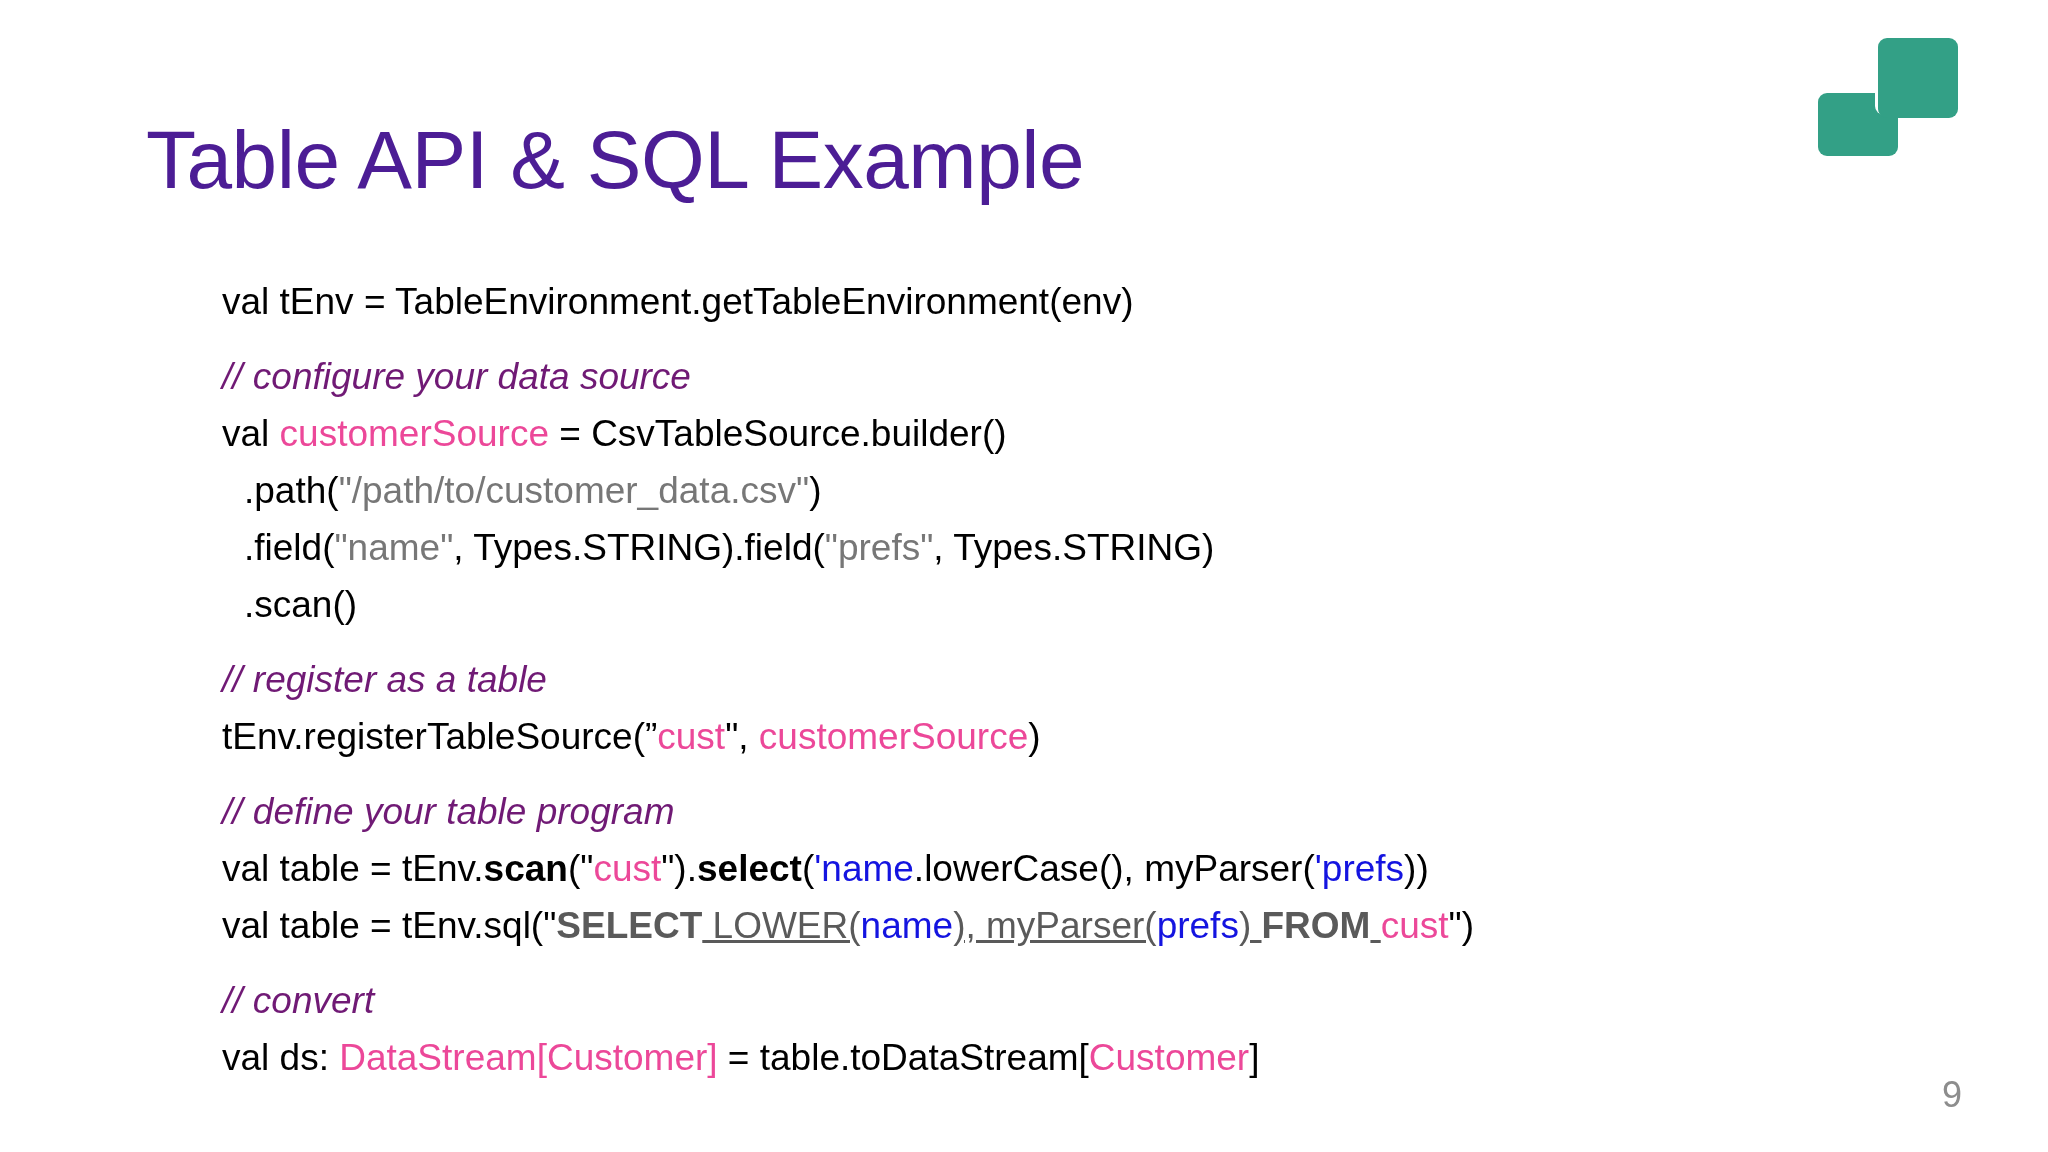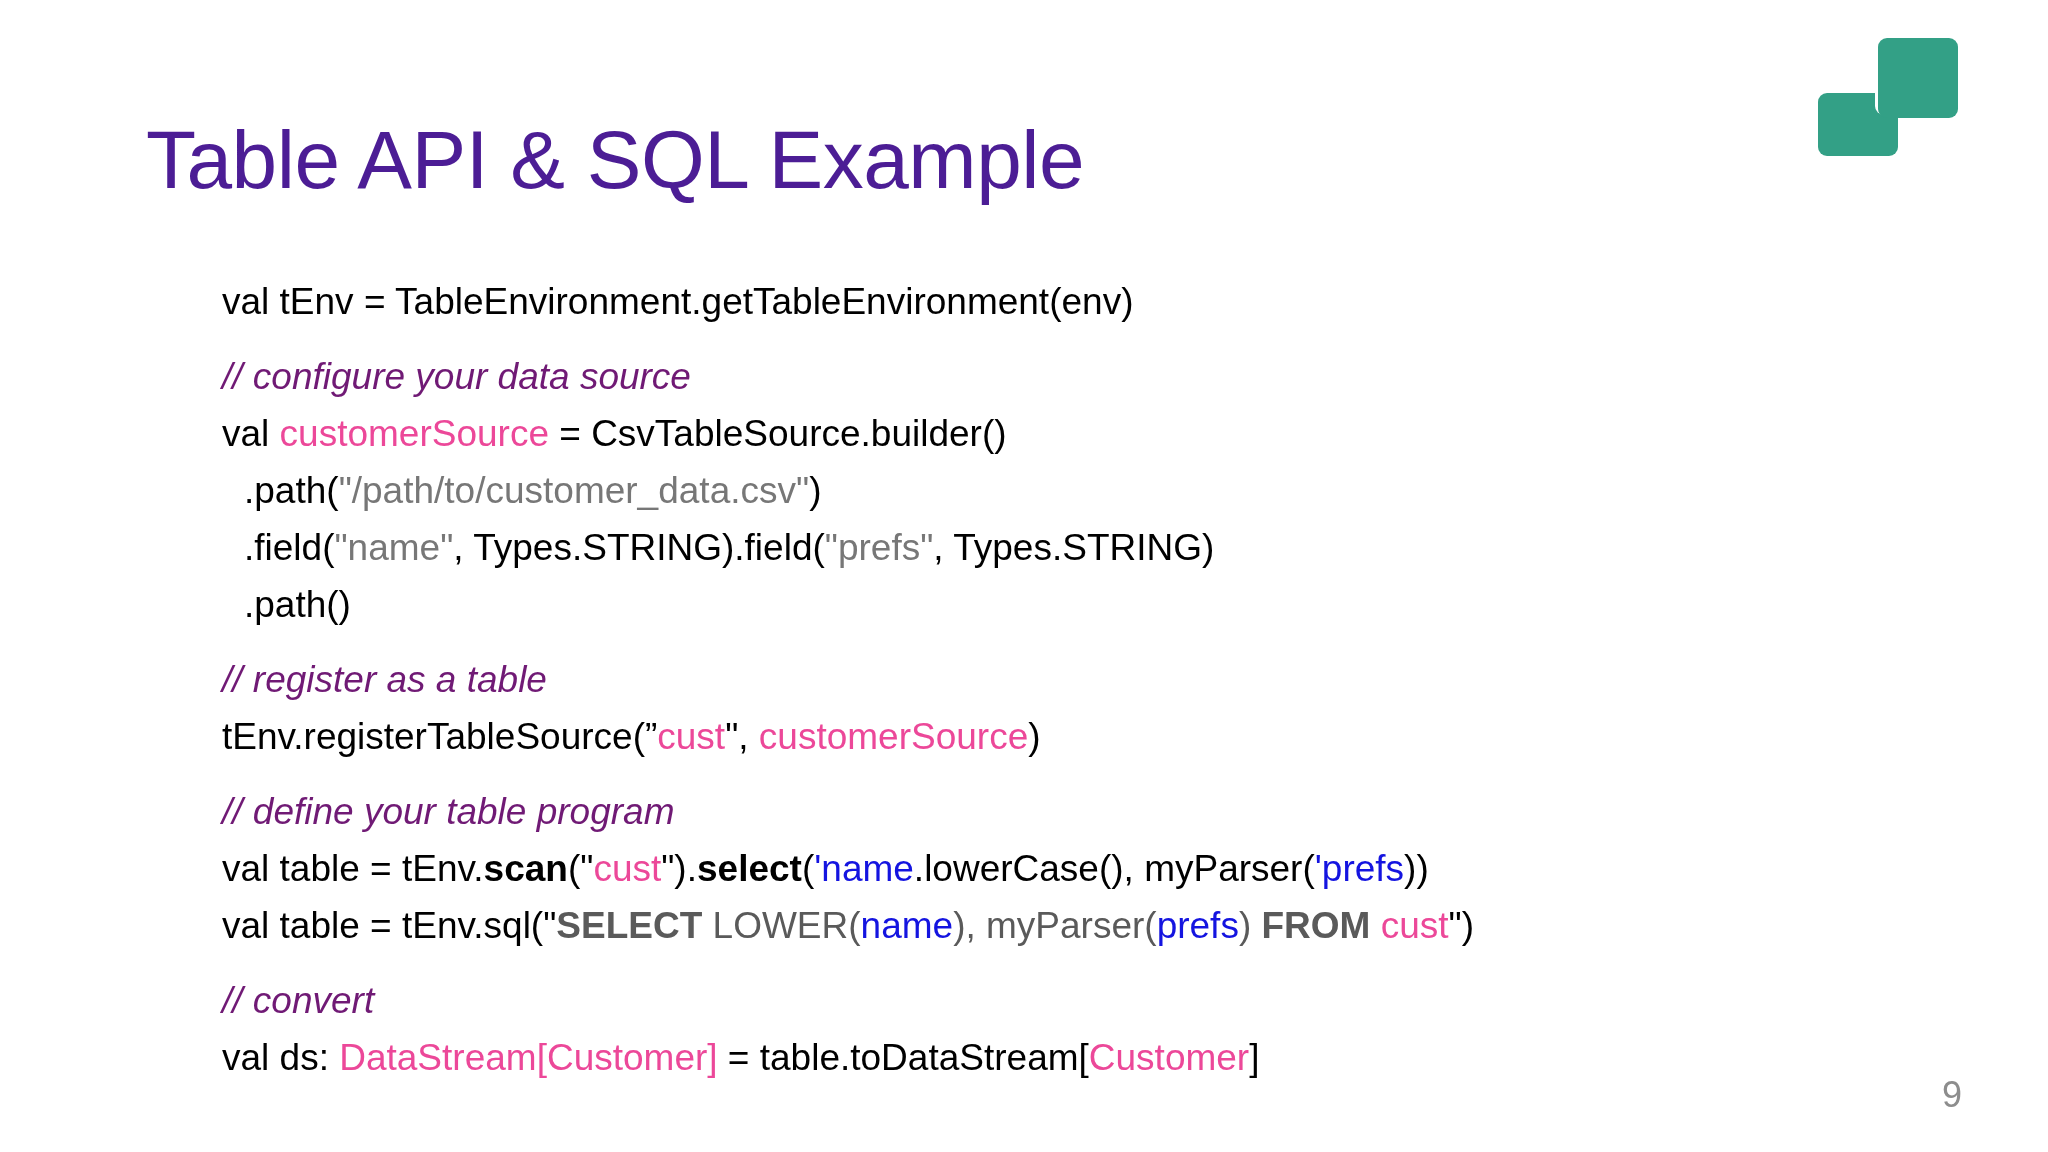--- a/index.html
+++ b/index.html
@@ -85,21 +85,21 @@
   .code-line.gap-before {
     margin-top: 18px;
   }
 
   
   .t-plain   { color: #000000; }
   .t-comment { color: #701a75; font-style: italic; }
   .t-red     { color: #ec4899; text-align: center; }
   .t-blue    { color: #1414e0; }
   .t-gray    { color: #777777; }
-  .t-graydk  { color: #5a5a5a; }
+  .t-graydk  { color: #5a5a5a; text-decoration: underline; }
   .t-bold    { font-weight: bold; }
   .t-sqlkw   { color: #5a5a5a; font-weight: bold; }
 
   
   .page-number {
     position: absolute;
     right: 86px;
     bottom: 36px;
     font-size: 36px;
     color: #8d8d8d;
@@ -116,21 +116,21 @@
     <span class="sq sq-back"></span>
     <span class="sq sq-front"></span>
   </div>
 
   <div class="code" id="code-block">
       <div class="code-line"><span class="t-plain">val tEnv = TableEnvironment.getTableEnvironment(env)</span></div>
       <div class="code-line gap-before"><span class="t-comment">// configure your data source</span></div>
       <div class="code-line"><span class="t-plain">val </span><span class="t-red">customerSource</span><span class="t-plain"> = CsvTableSource.builder()</span></div>
       <div class="code-line indent"><span class="t-plain">.path(</span><span class="t-gray">"/path/to/customer_data.csv"</span><span class="t-plain">)</span></div>
       <div class="code-line indent"><span class="t-plain">.field(</span><span class="t-gray">"name"</span><span class="t-plain">, Types.STRING).field(</span><span class="t-gray">"prefs"</span><span class="t-plain">, Types.STRING)</span></div>
-      <div class="code-line indent"><span class="t-plain">.path()</span></div>
+      <div class="code-line indent"><span class="t-plain">.scan()</span></div>
       <div class="code-line gap-before"><span class="t-comment">// register as a table</span></div>
       <div class="code-line"><span class="t-plain">tEnv.registerTableSource(”</span><span class="t-red">cust</span><span class="t-plain">"</span><span class="t-plain">, </span><span class="t-red">customerSource</span><span class="t-plain">)</span></div>
       <div class="code-line gap-before"><span class="t-comment">// define your table program</span></div>
       <div class="code-line"><span class="t-plain">val table = tEnv.</span><span class="t-bold">scan</span><span class="t-plain">("</span><span class="t-red">cust</span><span class="t-plain">").</span><span class="t-bold">select</span><span class="t-plain">(</span><span class="t-blue">'name</span><span class="t-plain">.lowerCase(), myParser(</span><span class="t-blue">'prefs</span><span class="t-plain">))</span></div>
       <div class="code-line"><span class="t-plain">val table = tEnv.sql("</span><span class="t-sqlkw">SELECT</span><span class="t-graydk"> LOWER(</span><span class="t-blue">name</span><span class="t-graydk">), myParser(</span><span class="t-blue">prefs</span><span class="t-graydk">) </span><span class="t-sqlkw">FROM</span><span class="t-graydk"> </span><span class="t-red">cust</span><span class="t-plain">")</span></div>
       <div class="code-line gap-before"><span class="t-comment">// convert</span></div>
       <div class="code-line"><span class="t-plain">val ds: </span><span class="t-red">DataStream[Customer]</span><span class="t-plain"> = table.toDataStream[</span><span class="t-red">Customer</span><span class="t-plain">]</span></div>
     </div>
 
   <div class="page-number">9</div>

